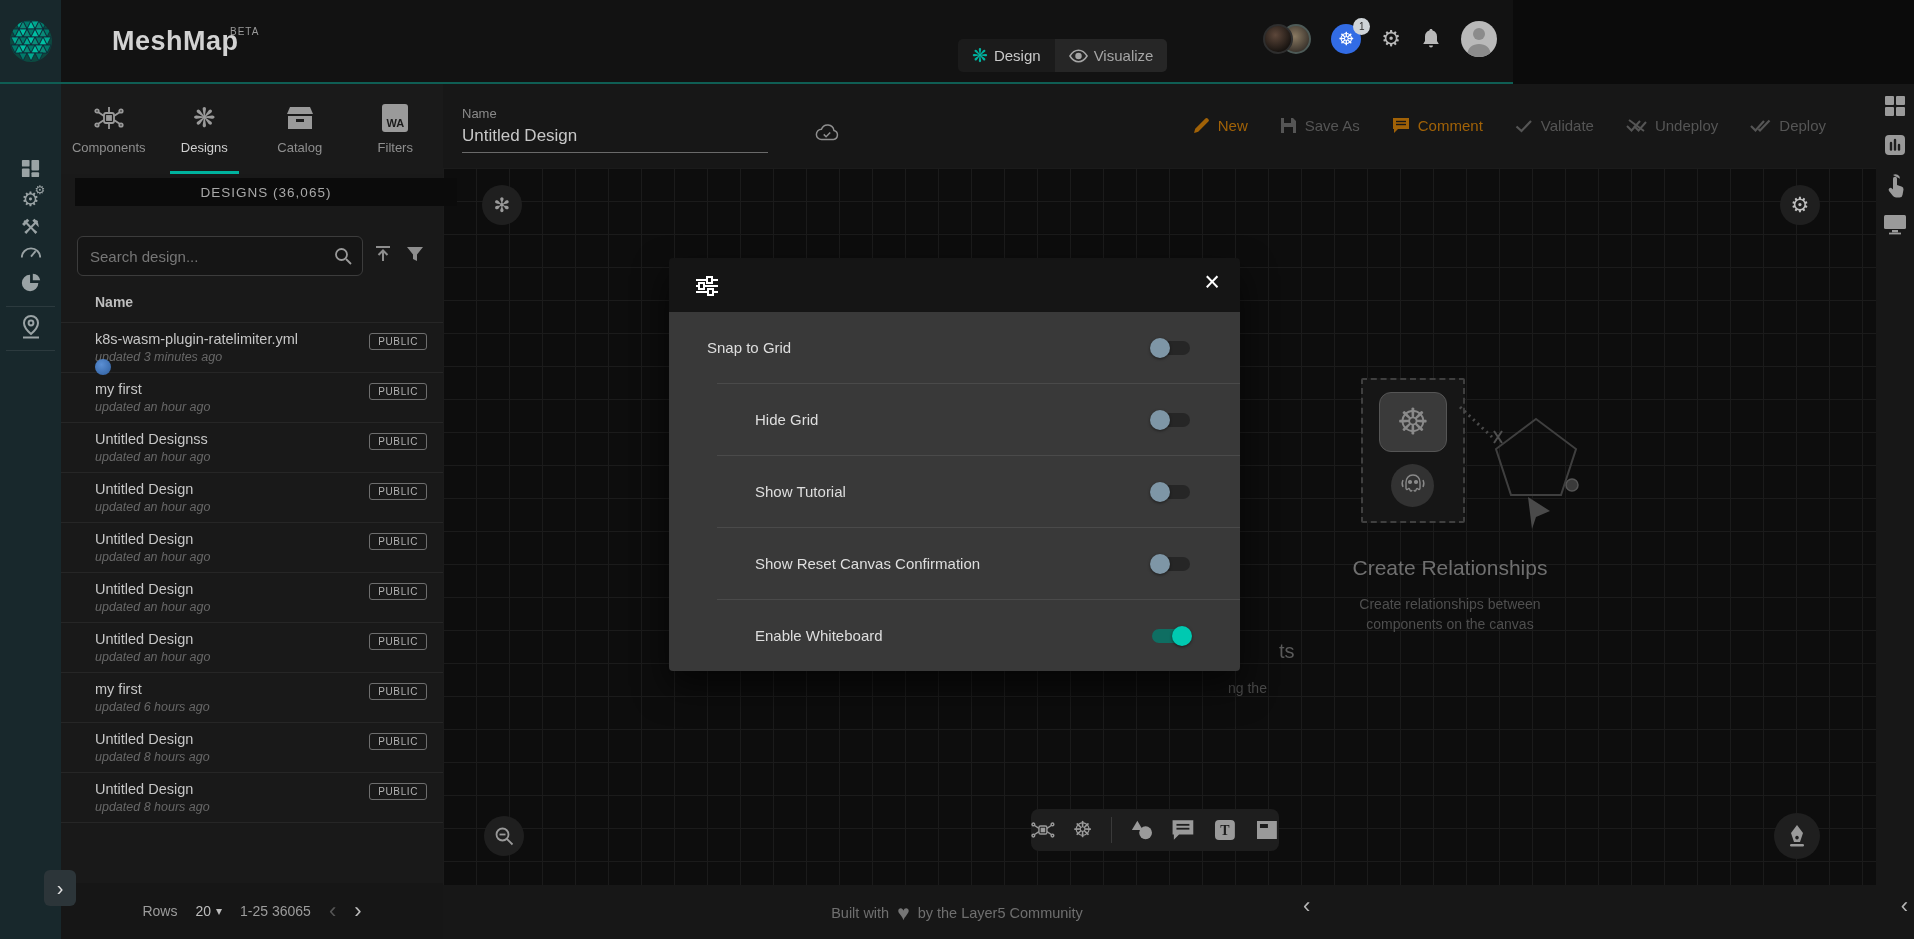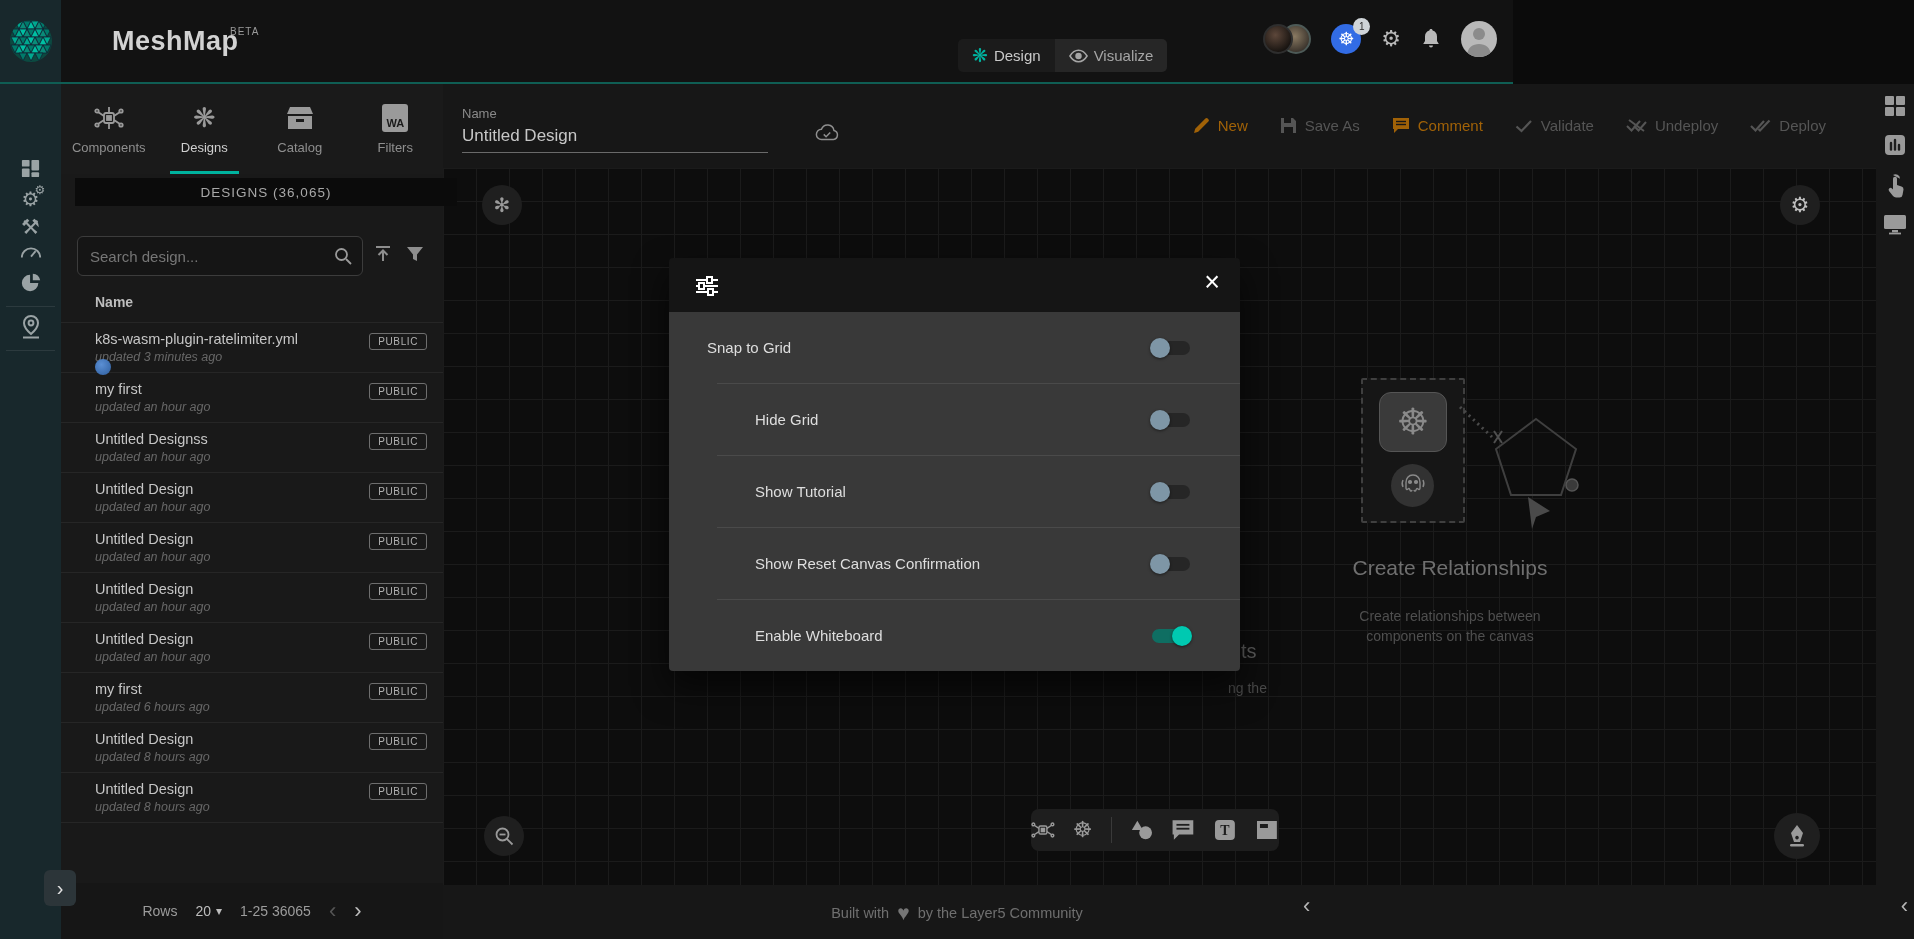--- a/index.html
+++ b/index.html
@@ -77,24 +77,24 @@
   #dock{position:absolute;left:588px;top:641px;width:248px;height:42px;background:#1e1e1e;border-radius:8px;display:flex;align-items:center;justify-content:center;gap:18px;color:#9a9a9a;}
   .dock-div{width:1px;height:26px;background:#3a3a3a;}
   #dock .k8s-glyph{font-size:22px;line-height:1;}
 
   
   #onb-box{position:absolute;left:918px;top:210px;width:100px;height:141px;border:2px dashed #3f3f3f;background:#161616;border-radius:2px;}
   #onb-k8s{position:absolute;left:16px;top:12px;width:66px;height:58px;background:#3a3a3a;border:1px solid #555;border-radius:12px;display:flex;align-items:center;justify-content:center;color:#8a8a8a;font-size:36px;}
   #onb-mascot{position:absolute;left:28px;top:84px;width:43px;height:43px;border-radius:50%;background:#323232;display:flex;align-items:center;justify-content:center;}
   #onb-connector{position:absolute;left:1015px;top:225px;}
   #onb-title{position:absolute;left:1007px;top:388px;transform:translateX(-50%);font-size:21px;color:#6f6f6f;white-space:nowrap;}
-  .onb-desc{position:absolute;left:1007px;transform:translateX(-50%);font-size:14px;color:#4f4f4f;white-space:nowrap;margin-top:12px;}
+  .onb-desc{position:absolute;left:1007px;transform:translateX(-50%);font-size:14px;color:#4f4f4f;white-space:nowrap;}
   #onb-desc1{top:428px;}
   #onb-desc2{top:448px;}
-  #frag-title{position:absolute;left:798px;top:472px;font-size:20px;color:#5a5a5a;z-index:1;}
+  #frag-title{position:absolute;left:798px;top:472px;font-size:20px;color:#5a5a5a;z-index:1;padding-left:38px;}
   #frag-desc{position:absolute;left:785px;top:512px;font-size:14px;color:#4a4a4a;z-index:1;}
 
   #right-strip{position:absolute;right:0;top:0;width:38px;height:801px;background:#171717;display:flex;flex-direction:column;align-items:center;padding-top:10px;gap:15px;box-sizing:border-box;color:#9a9a9a;}
   #canvas-footer{position:absolute;left:0;bottom:0;width:1471px;height:54px;background:#171717;}
   #footer-text{position:absolute;left:514px;top:50%;transform:translate(-50%,-50%);display:flex;align-items:center;gap:8px;font-size:14.5px;color:#6f6f6f;white-space:nowrap;}
   #footer-heart{font-size:21px;color:#757575;line-height:1;}
   #mid-collapse{position:absolute;left:860px;top:10px;color:#b5b5b5;font-size:22px;line-height:1;}
   #right-collapse{position:absolute;right:6px;top:10px;color:#b5b5b5;font-size:22px;line-height:1;}
 
   

